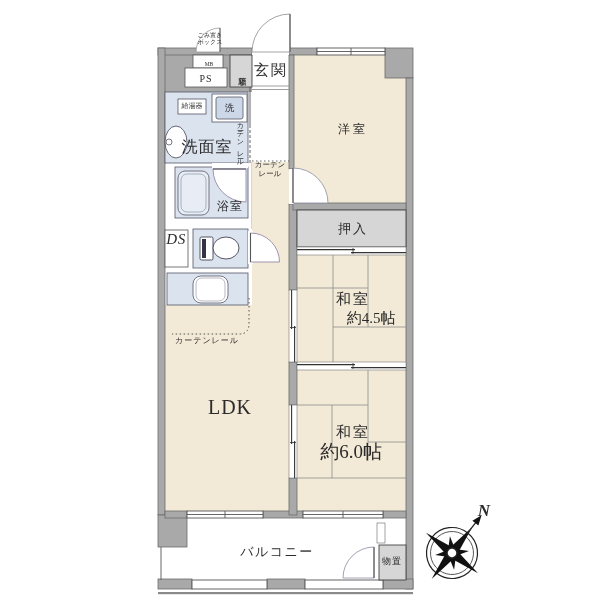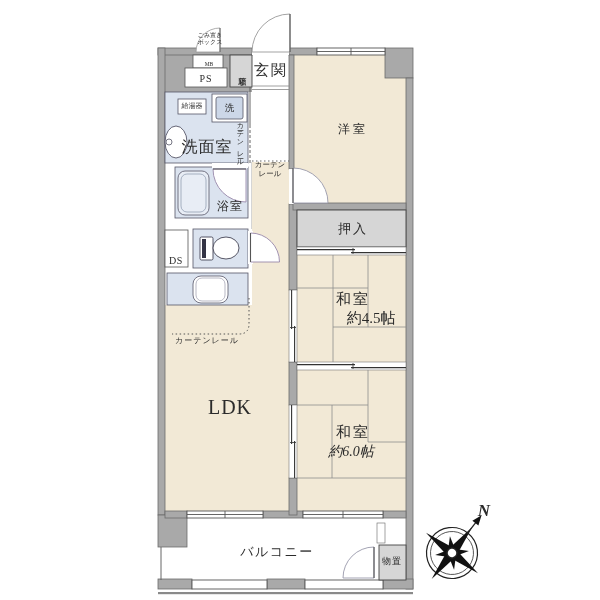--- a/index.html
+++ b/index.html
@@ -178,31 +178,31 @@
     <polygon points="0,-48 3.8,-38 -3.8,-38" fill="#111"></polygon>
   </g>
 </svg>
 
 <div class="lbl room-mid" style="left:271px;top:70px;font-size:15px;">玄関</div>
 <div class="lbl room-big" style="left:353px;top:130px;">洋室</div>
 <div class="lbl" style="left:353px;top:229px;font-size:13px;letter-spacing:2px;">押入</div>
 <div class="lbl room-mid" style="left:353px;top:299px;font-size:15px;">和室</div>
 <div class="lbl" style="left:351px;top:318px;font-size:15px;margin-left:20px;">約4.5帖</div>
 <div class="lbl room-mid" style="left:353px;top:432px;font-size:15px;">和室</div>
-<div class="lbl" style="left:351px;top:452px;font-size:14px;font-style:italic;">約6.0帖</div>
+<div class="lbl" style="left:351px;top:452px;font-size:19px;">約6.0帖</div>
 <div class="lbl" style="left:230px;top:407px;font-size:20px;letter-spacing:1px;">LDK</div>
 <div class="lbl" style="left:207px;top:140px;font-size:16px;letter-spacing:1px;margin-top:7px;">洗面室</div>
 <div class="lbl" style="left:230px;top:207px;font-size:12px;letter-spacing:1px;">浴室</div>
 <div class="lbl" style="left:277px;top:552px;font-size:13px;letter-spacing:1.5px;">バルコニー</div>
 <div class="lbl" style="left:392px;top:562px;font-size:9px;letter-spacing:1px;">物置</div>
 
 <div class="lbl vert" style="left:241px;top:71px;font-size:8px;">下駄箱</div>
 <div class="lbl" style="left:209px;top:63.5px;font-size:5.5px;">MB</div>
 <div class="lbl" style="left:206px;top:78px;font-size:10px;letter-spacing:1px;">PS</div>
-<div class="lbl" style="left:176px;top:260px;font-size:10px;letter-spacing:0.5px;">DS</div>
+<div class="lbl" style="left:176px;top:239px;font-size:15px;letter-spacing:0.5px;font-style:italic;">DS</div>
 <div class="lbl tiny" style="left:192px;top:107px;">給湯器</div>
 <div class="lbl" style="left:229.5px;top:108px;font-size:9.5px;">洗</div>
 
 <div class="lbl two-line" style="left:210px;top:39px;font-size:6px;">
   <div>ごみ置き</div>
   <div>ボックス</div>
 </div>
 
 <div class="lbl" style="left:239px;top:140px;font-size:7px;writing-mode:vertical-rl;text-orientation:upright;line-height:1.4;">
   <span>カーテン</span><span style="margin-top:4px;">レール</span>

